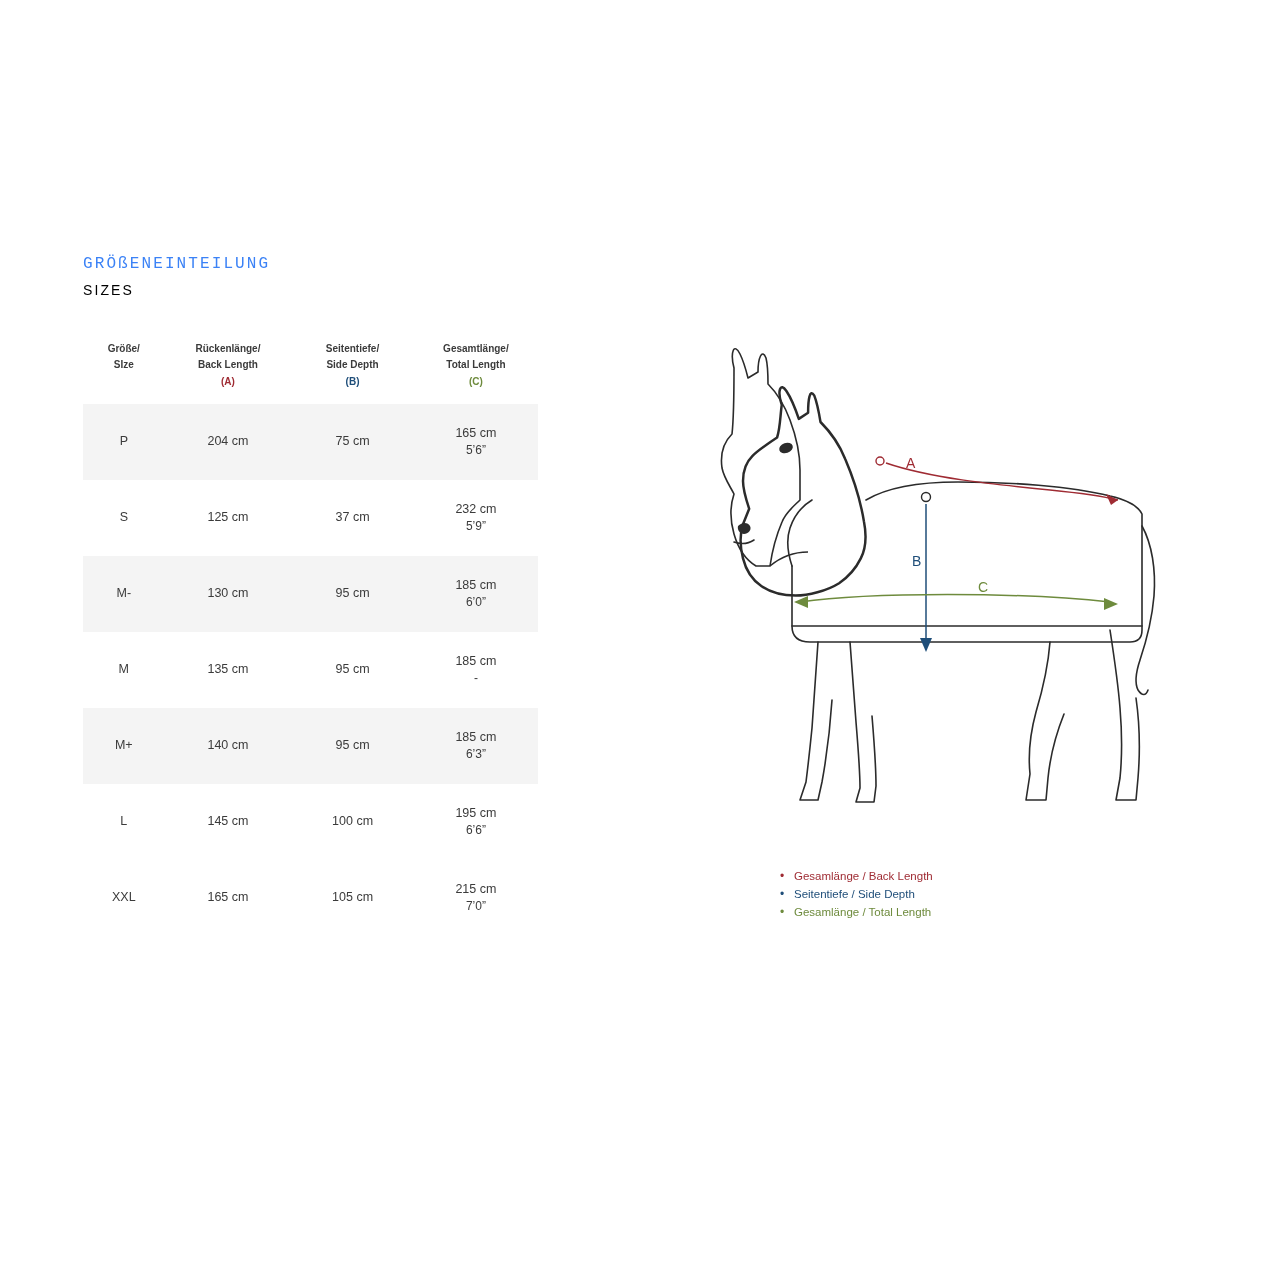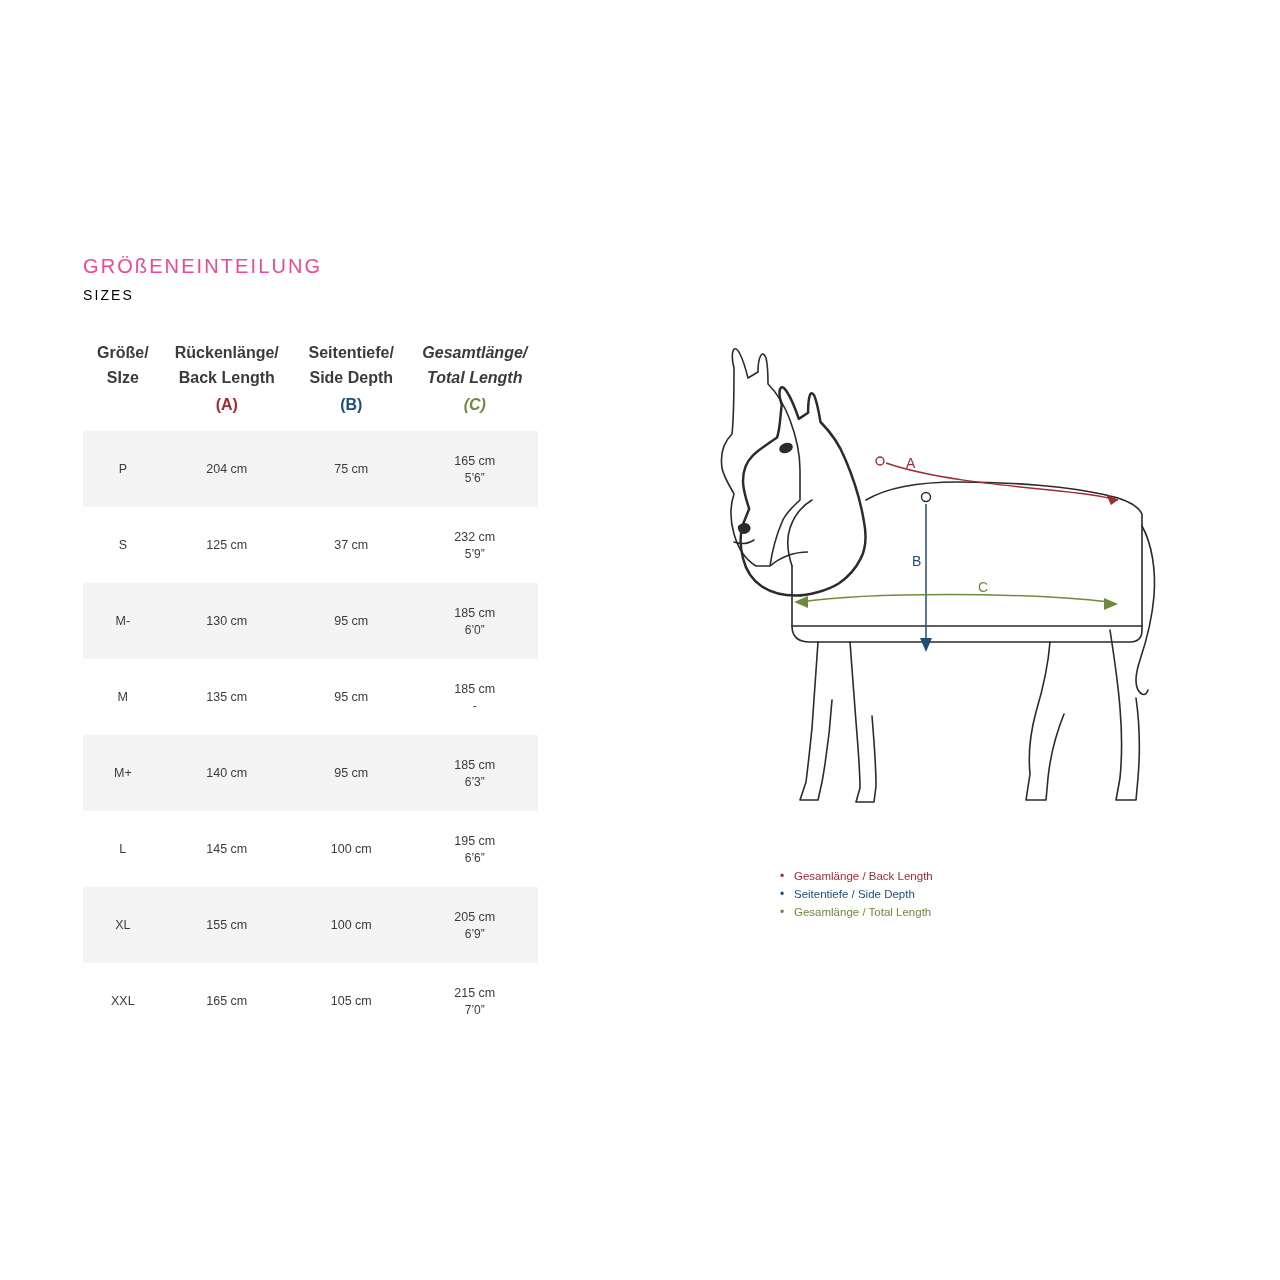--- a/index.html
+++ b/index.html
@@ -16,24 +16,25 @@
     overflow: hidden;
   }
 
   
   .heading-block {
     position: absolute;
     left: 83px;
     top: 255px;
   }
   .heading-main {
-    font-size: 20px;
+    font-size: 16px;
     letter-spacing: 2.1px;
-    color: #ec4899;
+    color: #3b82f6;
     font-weight: 400;
+    font-family: Liberation Mono, monospace;
   }
   .heading-sub {
     font-size: 14px;
     letter-spacing: 2.1px;
     color: #000000;
     margin-top: 9px;
     font-weight: 400;
   }
 
   
@@ -45,26 +46,26 @@
     border-collapse: collapse;
     font-size: 12.5px;
   }
   .size-table thead th {
     font-weight: bold;
     text-align: center;
     vertical-align: top;
     padding: 8px 4px 14px 4px;
     color: #3b3b3b;
     line-height: 1.55;
-    font-size: 16px;
+    font-size: 10px;
   }
   .size-table thead th.col-size   { width: 80px; }
   .size-table thead th.col-back   { width: 127px; }
   .size-table thead th.col-side   { width: 124px; }
-  .size-table thead th.col-total  { width: 124px; font-style: italic; }
+  .size-table thead th.col-total  { width: 124px; }
 
   .hdr-letter { font-weight: bold; display: block; margin-top: 2px; }
   .letter-a { color: #9f2b33; }
   .letter-b { color: #1f4e79; }
   .letter-c { color: #6e8b3d; }
 
   .size-table tbody td {
     text-align: center;
     padding: 16px 4px;
     height: 44px;
@@ -189,29 +190,20 @@
     </tr>
     <tr>
       <td class="cell-size">L</td>
       <td>145 cm</td>
       <td>100 cm</td>
       <td>
         <span class="total-cm">195 cm</span>
         <span class="total-ft">6’6”</span>
       </td>
     </tr>
-    <tr class="shaded">
-      <td class="cell-size">XL</td>
-      <td>155 cm</td>
-      <td>100 cm</td>
-      <td>
-        <span class="total-cm">205 cm</span>
-        <span class="total-ft">6’9”</span>
-      </td>
-    </tr>
     <tr>
       <td class="cell-size">XXL</td>
       <td>165 cm</td>
       <td>105 cm</td>
       <td>
         <span class="total-cm">215 cm</span>
         <span class="total-ft">7’0”</span>
       </td>
     </tr>
   </tbody>

